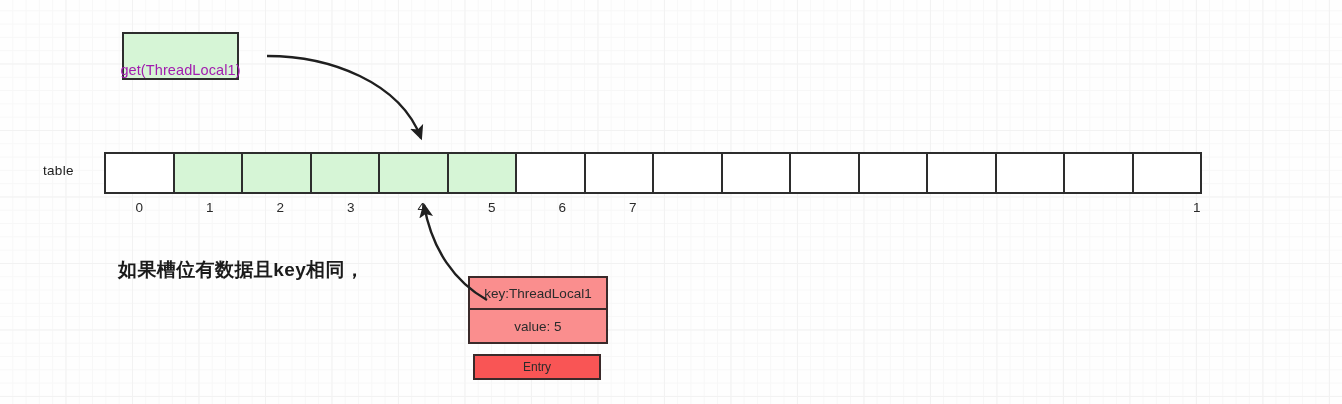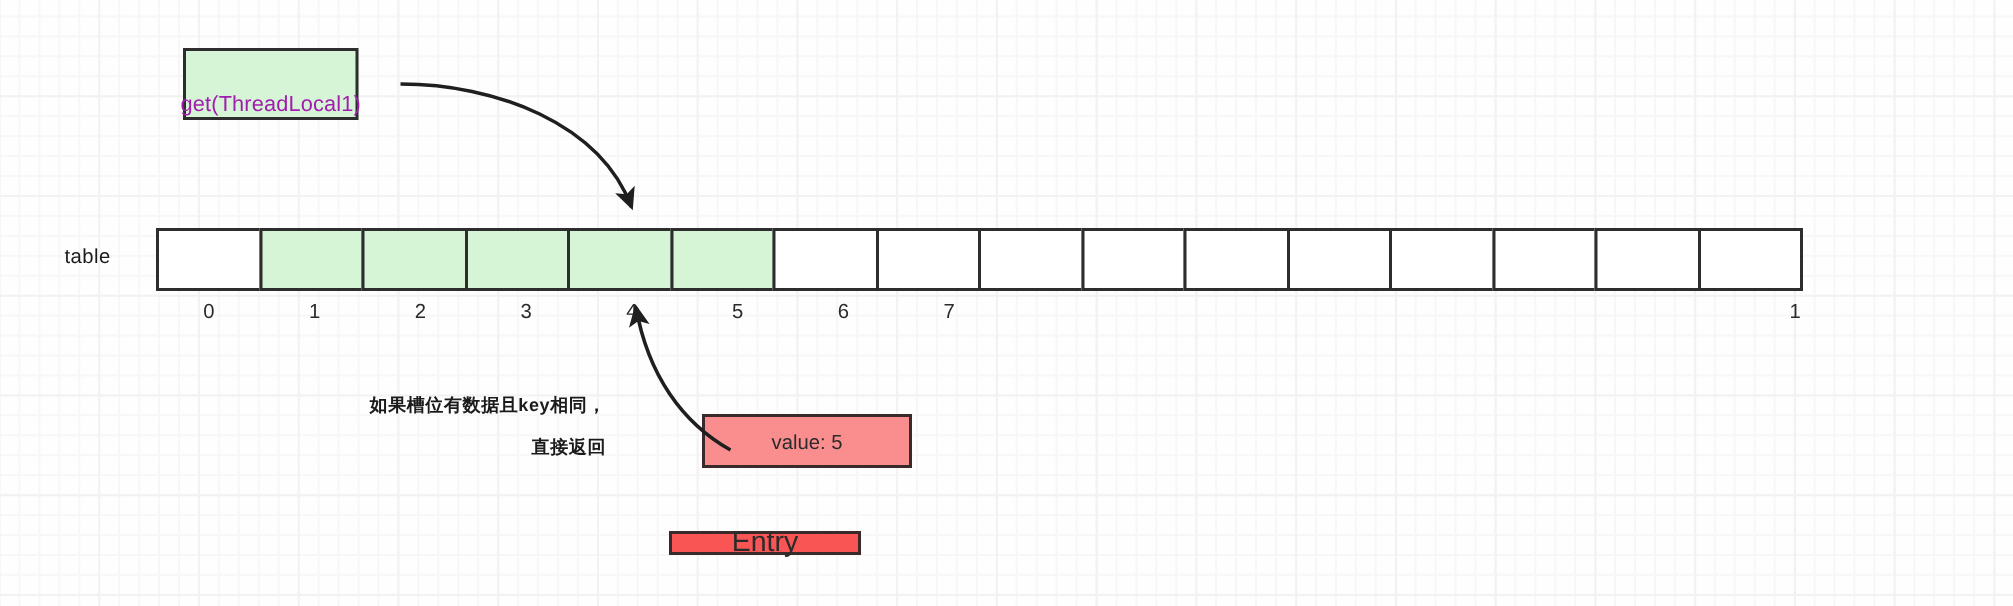--- a/index.html
+++ b/index.html
@@ -93,22 +93,22 @@
     text-align: center;
     font-size: 13.5px;
     color: #2a2a2a;
   }
 
   
   #note {
     left: 118px;
     top: 256px;
     width: 286px;
-    text-align: right;
-    font-size: 12px;
+    text-align: left;
+    font-size: 19px;
     font-weight: bold;
     line-height: 28px;
     color: #1b1b1b;
     letter-spacing: .4px;
   }
 
   
   #entry-kv {
     left: 468px;
     top: 276px;
@@ -122,31 +122,31 @@
     display: flex;
     align-items: center;
     justify-content: center;
     font-size: 13.5px;
     color: #2b2b2b;
     box-sizing: border-box;
   }
   .entry-cell.key { border-bottom: 2px solid #3a2a2a; }
 
   #entry-footer {
-    left: 446px;
+    left: 473px;
     top: 354px;
     width: 128px;
-    height: 16px;
+    height: 26px;
     box-sizing: border-box;
     background: #f95555;
     border: 2px solid #3a2a2a;
     display: flex;
     align-items: center;
     justify-content: center;
-    font-size: 19px;
+    font-size: 12px;
     color: #2b2b2b;
   }
 
   
   #arrows {
     left: 0;
     top: 0;
     width: 1342px;
     height: 404px;
     pointer-events: none;
@@ -196,24 +196,24 @@
       <div class="slot-index"></div>
       <div class="slot-index"></div>
       <div class="slot-index"></div>
       <div class="slot-index"></div>
       <div class="slot-index"></div>
       <div class="slot-index">1</div>
     </div>
 
   <div class="abs" id="note">
     <div>如果槽位有数据且key相同，</div>
-    <div>直接返回</div>
   </div>
 
   <div class="abs" id="entry-kv">
+    <div class="entry-cell key">key:ThreadLocal1</div>
     <div class="entry-cell value">value: 5</div>
   </div>
 
   <div class="abs" id="entry-footer">Entry</div>
 
   <svg class="abs" id="arrows" viewBox="0 0 1342 404" xmlns="http://www.w3.org/2000/svg">
     <defs>
       <marker id="head" markerWidth="7" markerHeight="7" refX="5.2" refY="3.2" orient="auto" markerUnits="strokeWidth">
         <path d="M0,0.3 L6.2,3.2 L0,6.1 L1.4,3.2 Z" fill="#1f1f1f"></path>
       </marker>

